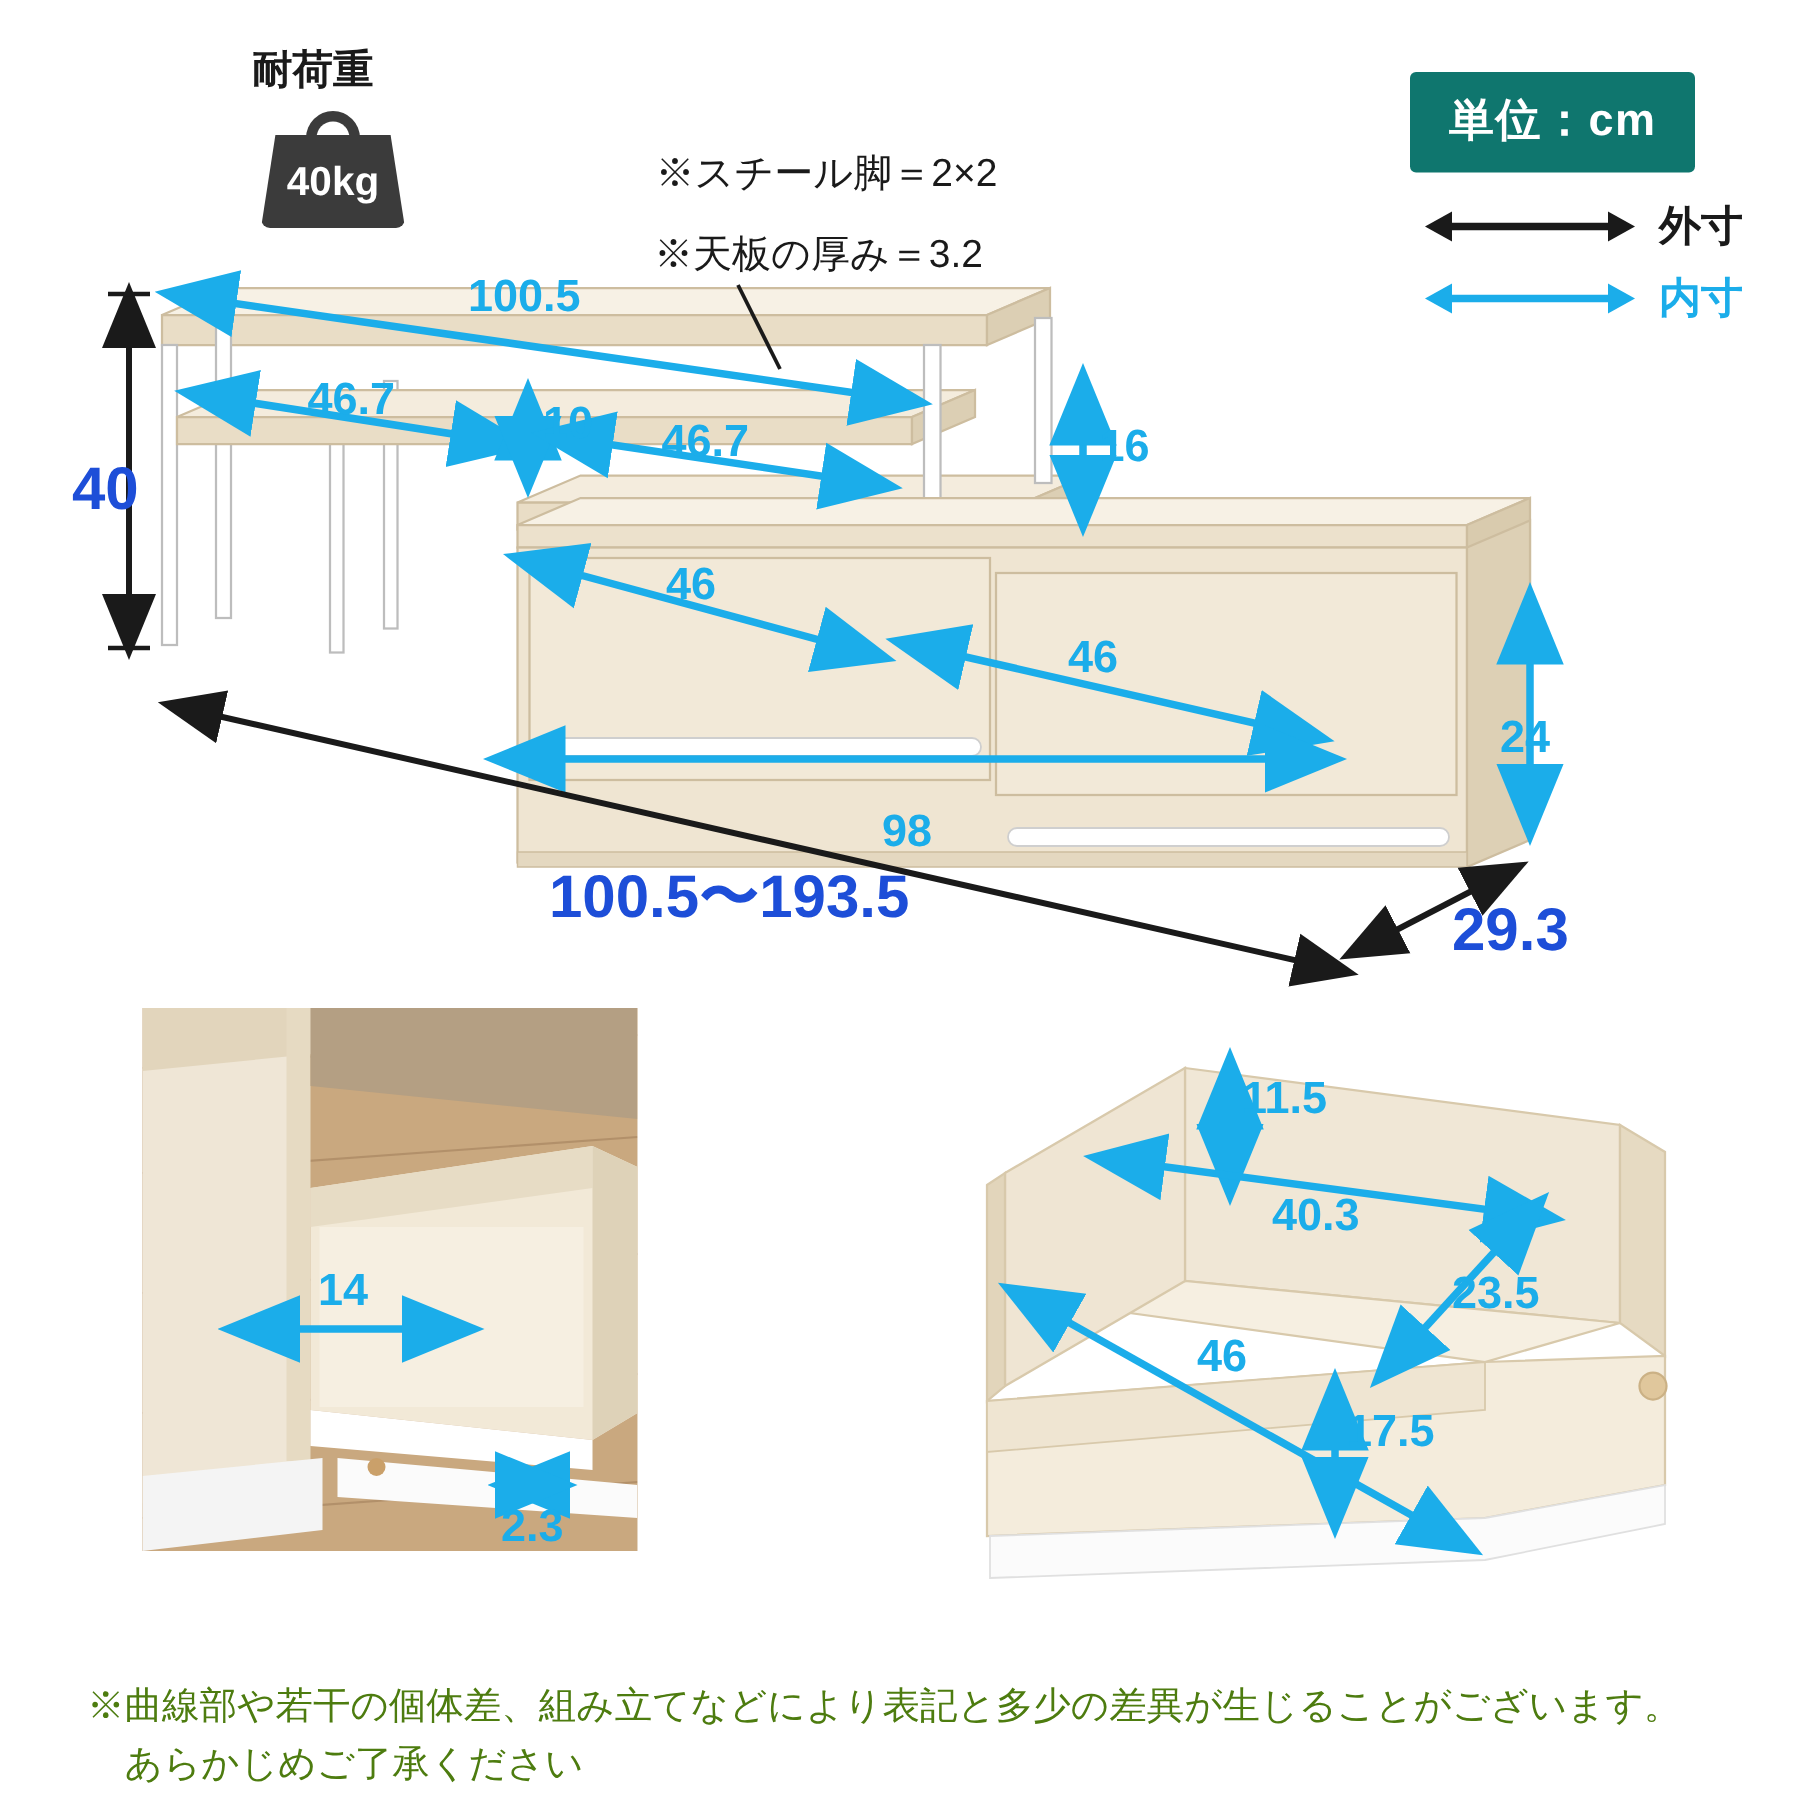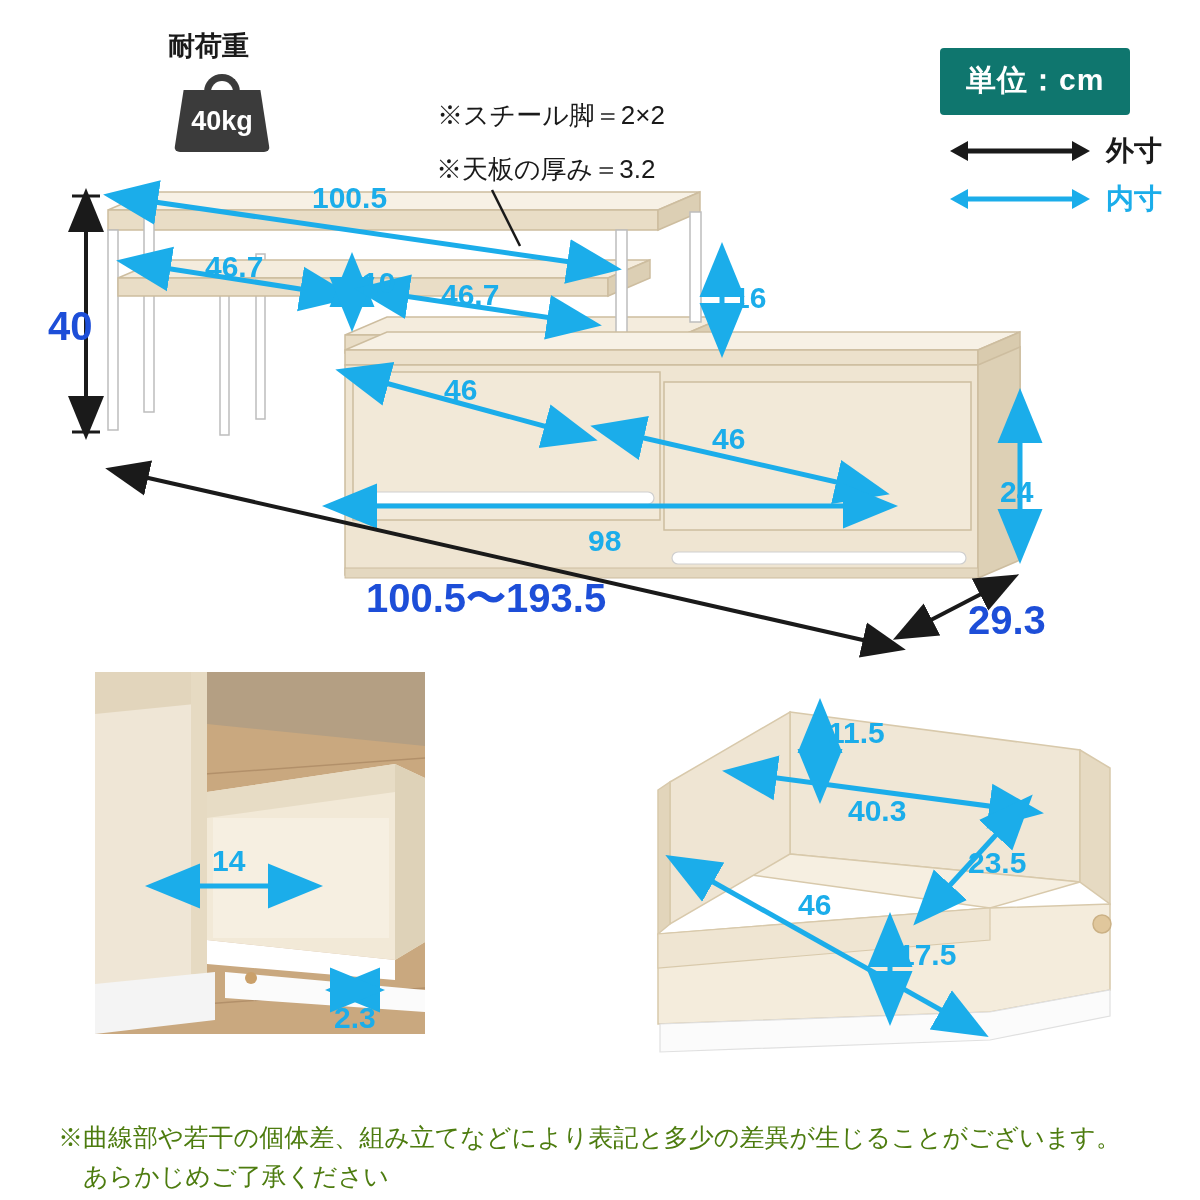--- a/index.html
+++ b/index.html
@@ -263,21 +263,21 @@
   </svg>
 
   <div class="abs label-blue" style="left:312px; top:183px;text-align:center;">100.5</div>
   <div class="abs label-blue" style="left:205px; top:252px;">46.7</div>
   <div class="abs label-blue" style="left:362px; top:268px;">10</div>
   <div class="abs label-blue" style="left:441px; top:280px;">46.7</div>
   <div class="abs label-blue" style="left:733px; top:283px;">16</div>
   <div class="abs label-black" style="left:48px;  top:306px;">40</div>
   <div class="abs label-blue" style="left:444px; top:375px;">46</div>
   <div class="abs label-blue" style="left:712px; top:424px;">46</div>
-  <div class="abs label-blue" style="left:588px; top:526px;text-align:right;">98</div>
+  <div class="abs label-blue" style="left:588px; top:540px;text-align:right;">98</div>
   <div class="abs label-blue" style="left:1000px;top:461px;margin-top:16px;">24</div>
   <div class="abs label-black" style="left:366px; top:578px;">100.5〜193.5</div>
   <div class="abs label-black" style="left:968px; top:600px;">29.3</div>
 
   <div class="photo" style="left:95px; top:672px; width:330px; height:362px;">
     <svg width="330" height="362" viewBox="0 0 330 362">
       <rect x="0" y="0" width="330" height="362" fill="#cdb08a"></rect>
 
       <rect x="0" y="0" width="330" height="362" fill="#c9a87f"></rect>
       <g stroke="#b2906a" stroke-width="1.4">

